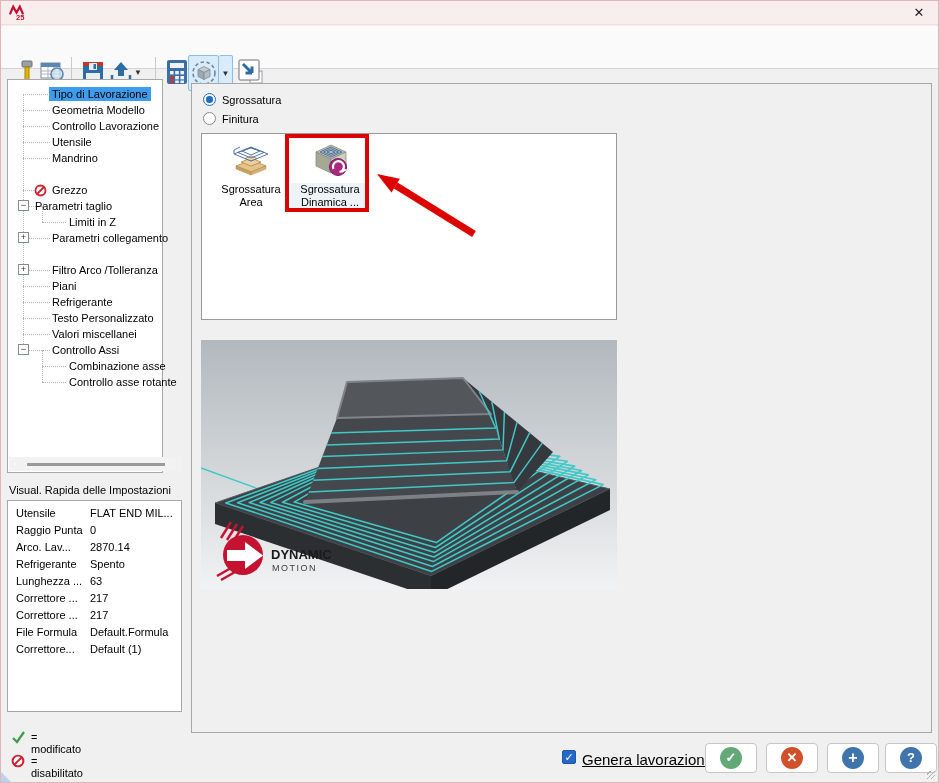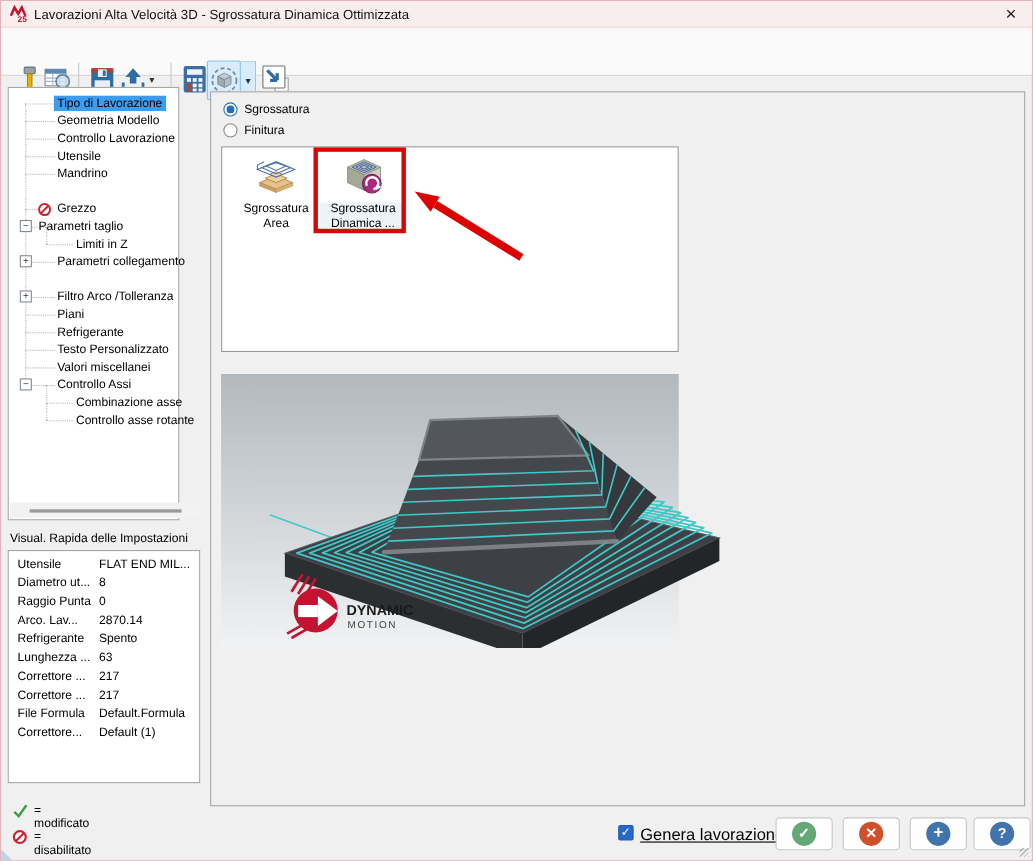--- a/index.html
+++ b/index.html
@@ -49,42 +49,41 @@
   .radio { width:13px; height:13px; border-radius:50%; background:#fff; border:1px solid #8a8a8a; position:relative; }
   .radio.on { border:1.5px solid #1f6fc0; }
   .radio.on::after { content:""; position:absolute; left:2.2px; top:2.2px; width:6.5px; height:6.5px; border-radius:50%; background:#1f6fc0; }
   .iconlist { position:absolute; left:9px; top:49px; width:416px; height:187px; background:#fff; border:1px solid #9a9a9a; }
   .icon-item { position:absolute; top:4px; width:78px; text-align:center; }
   .icon-item .glyph { display:inline-block; width:42px; height:42px; }
   .icon-item .lab { margin-top:1px; line-height:13px; }
   .icon-item.sel .lab { background:#eef3f8; }
   .annot-rect { position:absolute; left:83px; top:0px; width:84px; height:78px; border:4px solid #dc0400; pointer-events:none; }
   .annot-arrow { position:absolute; left:160px; top:25px; pointer-events:none; }
-  .preview { position:absolute; left:9px; top:256px; width:416px; height:249px; background:linear-gradient(#b2b8be, #d4d8db 55%, #f1f2f3);padding-left:44px; }
+  .preview { position:absolute; left:9px; top:256px; width:416px; height:249px; background:linear-gradient(#b2b8be, #d4d8db 55%, #f1f2f3); }
 
   
   .gen-check { position:absolute; left:561px; top:749px; width:14px; height:14px; background:#2569c8; border:1px solid #2056a8; border-radius:2px; color:#fff; font-size:11px; line-height:13px; text-align:center; }
   .gen-label { position:absolute; left:581px; top:750px; font-size:15px;text-decoration:underline; }
   .bbtn { position:absolute; top:742px; width:52px; height:30px; background:#fff; border:1px solid #c6c6c6; border-radius:4px; display:flex; align-items:center; justify-content:center; }
   .bbtn .circ { width:22px; height:22px; border-radius:50%; color:#fff; font-size:13px; font-weight:bold; text-align:center; line-height:22px; }
   .grip { position:absolute; right:3px; bottom:3px; width:8px; height:8px; background:
     repeating-linear-gradient(135deg, transparent 0 2px, #b5b5b5 2px 3px); }
   .corner-tri { position:absolute; left:0; bottom:0; width:0; height:0; border-left:10px solid #bcd2ec; border-top:10px solid transparent; }
 </style>
 </head>
 <body>
 
 <div class="dialog">
 
   <div class="titlebar">
     <svg class="appicon" viewBox="0 0 18 18">
       <path d="M2,11 L5.5,3 L9,9 L12.5,3 L16,11" fill="none" stroke="#c41230" stroke-width="2.4"></path>
       <text x="8.5" y="17" font-size="8" font-weight="bold" fill="#c41230">25</text>
     </svg>
-    <span class="title">Lavorazioni Alta Velocità 3D - Sgrossatura Dinamica Ottimizzata</span>
     <span class="close-btn">✕</span>
   </div>
 
   <div class="toolbar">
     <div class="tb" style="left:12px">
       <svg width="24" height="26" viewBox="0 0 24 26">
         <rect x="7" y="2" width="10" height="6" rx="1" fill="#9aa0a6" stroke="#6d7277"></rect>
         <rect x="10" y="8" width="4" height="13" fill="#e0b400" stroke="#a88600"></rect>
         <path d="M10,21 L14,21 L12,25 Z" fill="#e0b400" stroke="#a88600"></path>
       </svg>
@@ -247,24 +246,20 @@
     <div class="hscroll">
       <div class="hthumb"></div>
     </div>
   </div>
 
   <div class="qv-label">Visual. Rapida delle Impostazioni</div>
   <div class="qv-panel">
     <div class="qrow">
         <span class="k">Utensile</span>
         <span class="v">FLAT END MIL...</span>
-      </div>
-    <div class="qrow">
-        <span class="k">Diametro ut...</span>
-        <span class="v">8</span>
       </div>
     <div class="qrow">
         <span class="k">Raggio Punta</span>
         <span class="v">0</span>
       </div>
     <div class="qrow">
         <span class="k">Arco. Lav...</span>
         <span class="v">2870.14</span>
       </div>
     <div class="qrow">

